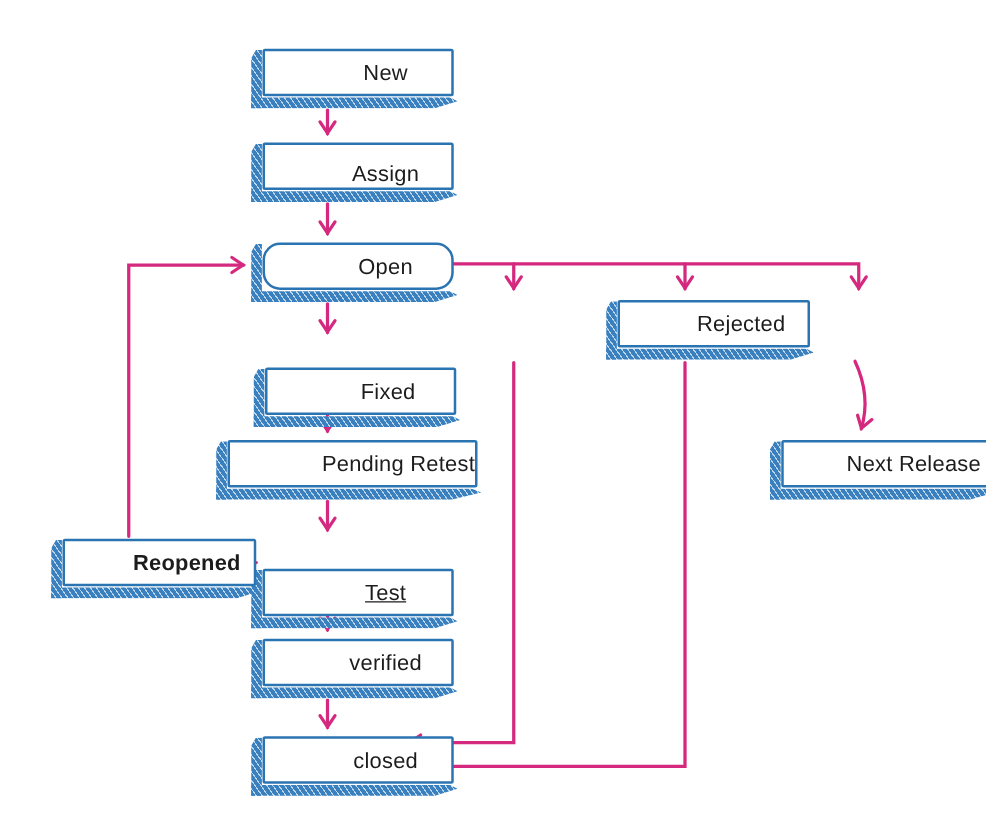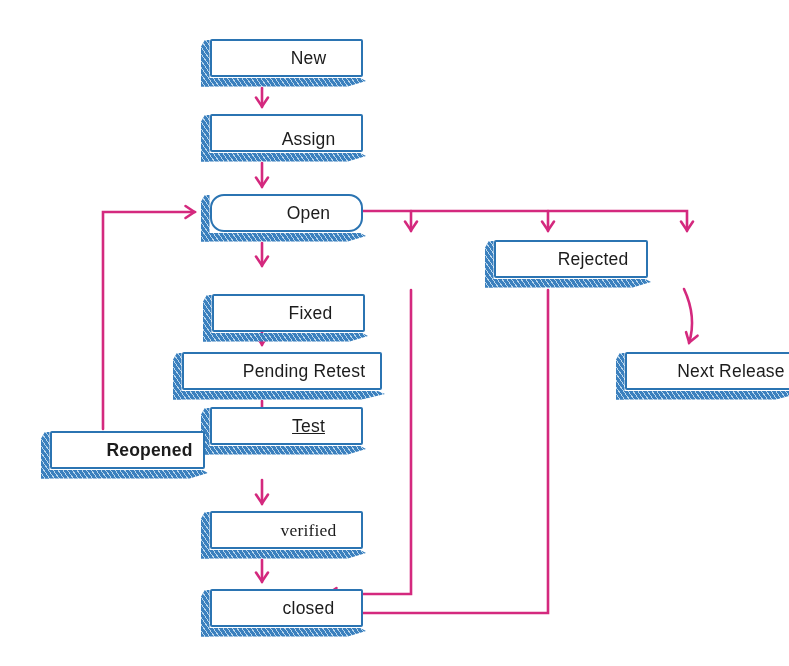--- a/index.html
+++ b/index.html
@@ -83,27 +83,27 @@
     </div>
     <div class="node" style="left: 210px; top: 114px; width: 105px; height: 34px; align-items: flex-end;">
       <span class="node-label">Assign</span>
     </div>
     <div class="node" style="left: 210px; top: 194px; width: 105px; height: 34px; border-radius: 14px;">
       <span class="node-label">Open</span>
     </div>
     <div class="node" style="left: 212px; top: 273px; width: 105px; height: 34px; margin-top: 21px;">
       <span class="node-label">Fixed</span>
     </div>
-    <div class="node" style="left: 182px; top: 352px; width: 152px; height: 34px;">
+    <div class="node" style="left: 182px; top: 352px; width: 152px; height: 34px; justify-content: flex-end;">
       <span class="node-label">Pending Retest</span>
     </div>
-    <div class="node" style="left: 210px; top: 407px; width: 105px; height: 34px; text-decoration: underline;">
+    <div class="node" style="left: 210px; top: 455px; width: 105px; height: 34px; text-decoration: underline;">
       <span class="node-label">Test</span>
     </div>
-    <div class="node" style="left: 210px; top: 511px; width: 105px; height: 34px; font-family: Liberation Serif, serif;">
+    <div class="node" style="left: 210px; top: 511px; width: 105px; height: 34px;">
       <span class="node-label">verified</span>
     </div>
     <div class="node" style="left: 210px; top: 589px; width: 105px; height: 34px; justify-content: center;">
       <span class="node-label">closed</span>
     </div>
     <div class="node" style="left: 50px; top: 431px; width: 107px; height: 34px; font-weight: bold;">
       <span class="node-label">Reopened</span>
     </div>
     <div class="node" style="left: 494px; top: 240px; width: 106px; height: 34px;">
       <span class="node-label">Rejected</span>

